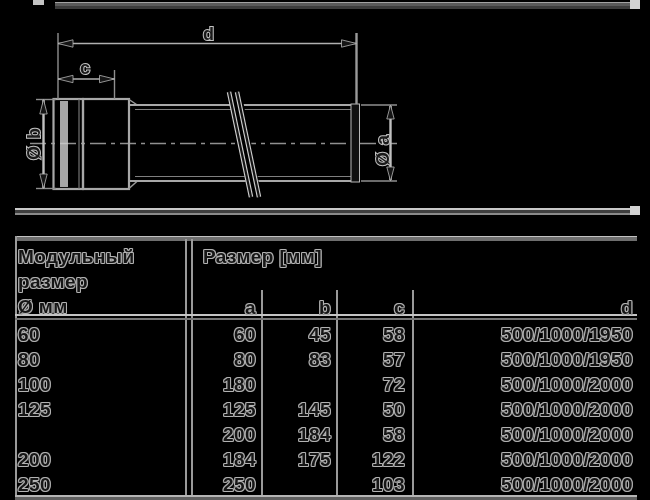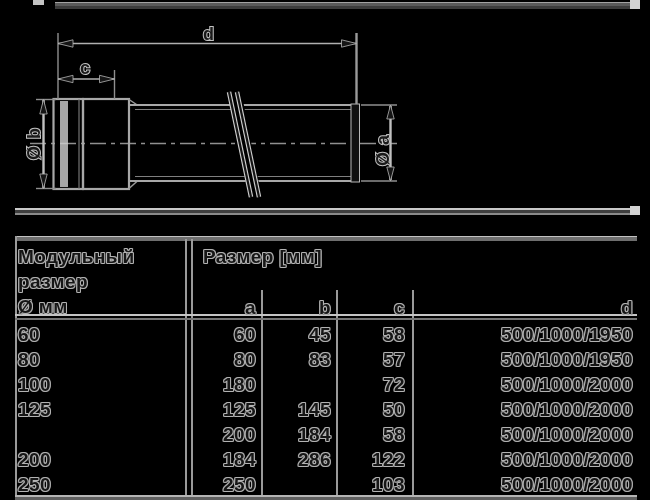--- a/index.html
+++ b/index.html
@@ -188,21 +188,21 @@
     </div>
     <div class="row" style="top:419px">
       <span class="t cell c1">200</span>
       <span class="t cell c2">184</span>
       <span class="t cell c3">58</span>
       <span class="t cell c4">500/1000/2000</span>
     </div>
     <div class="row" style="top:444px">
       <span class="t cell c0">200</span>
       <span class="t cell c1">184</span>
-      <span class="t cell c2">286</span>
+      <span class="t cell c2">175</span>
       <span class="t cell c3">122</span>
       <span class="t cell c4">500/1000/2000</span>
     </div>
     <div class="row" style="top:469px">
       <span class="t cell c0">250</span>
       <span class="t cell c1">250</span>
       <span class="t cell c3">103</span>
       <span class="t cell c4">500/1000/2000</span>
     </div>
   </div>

